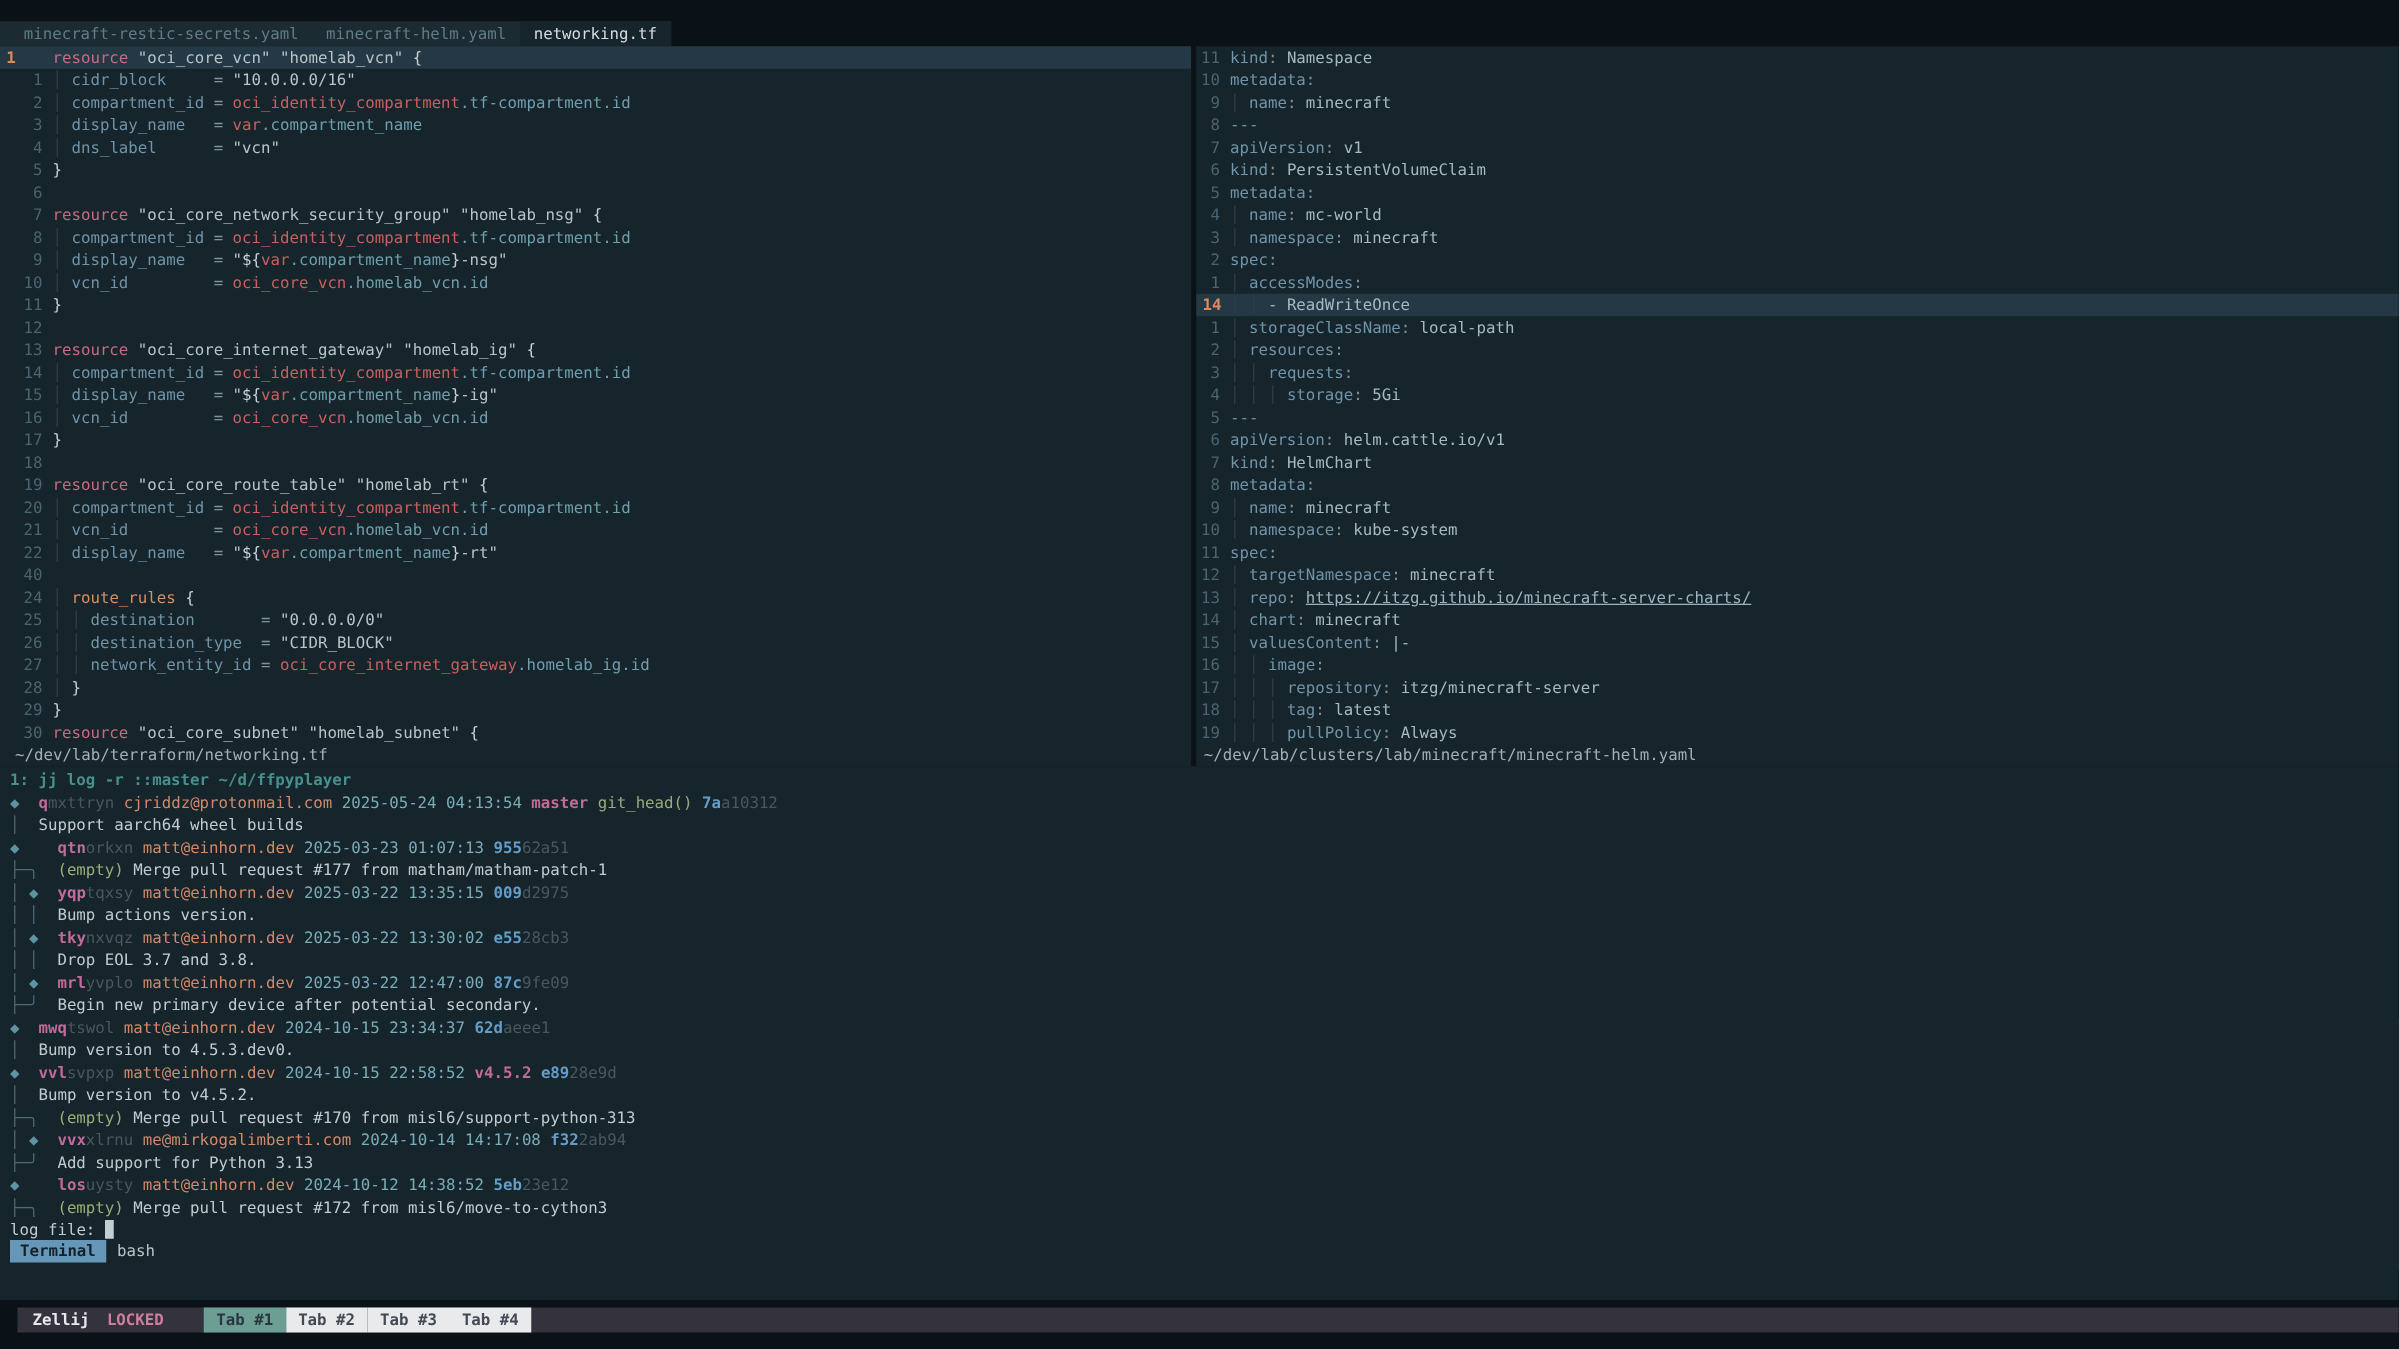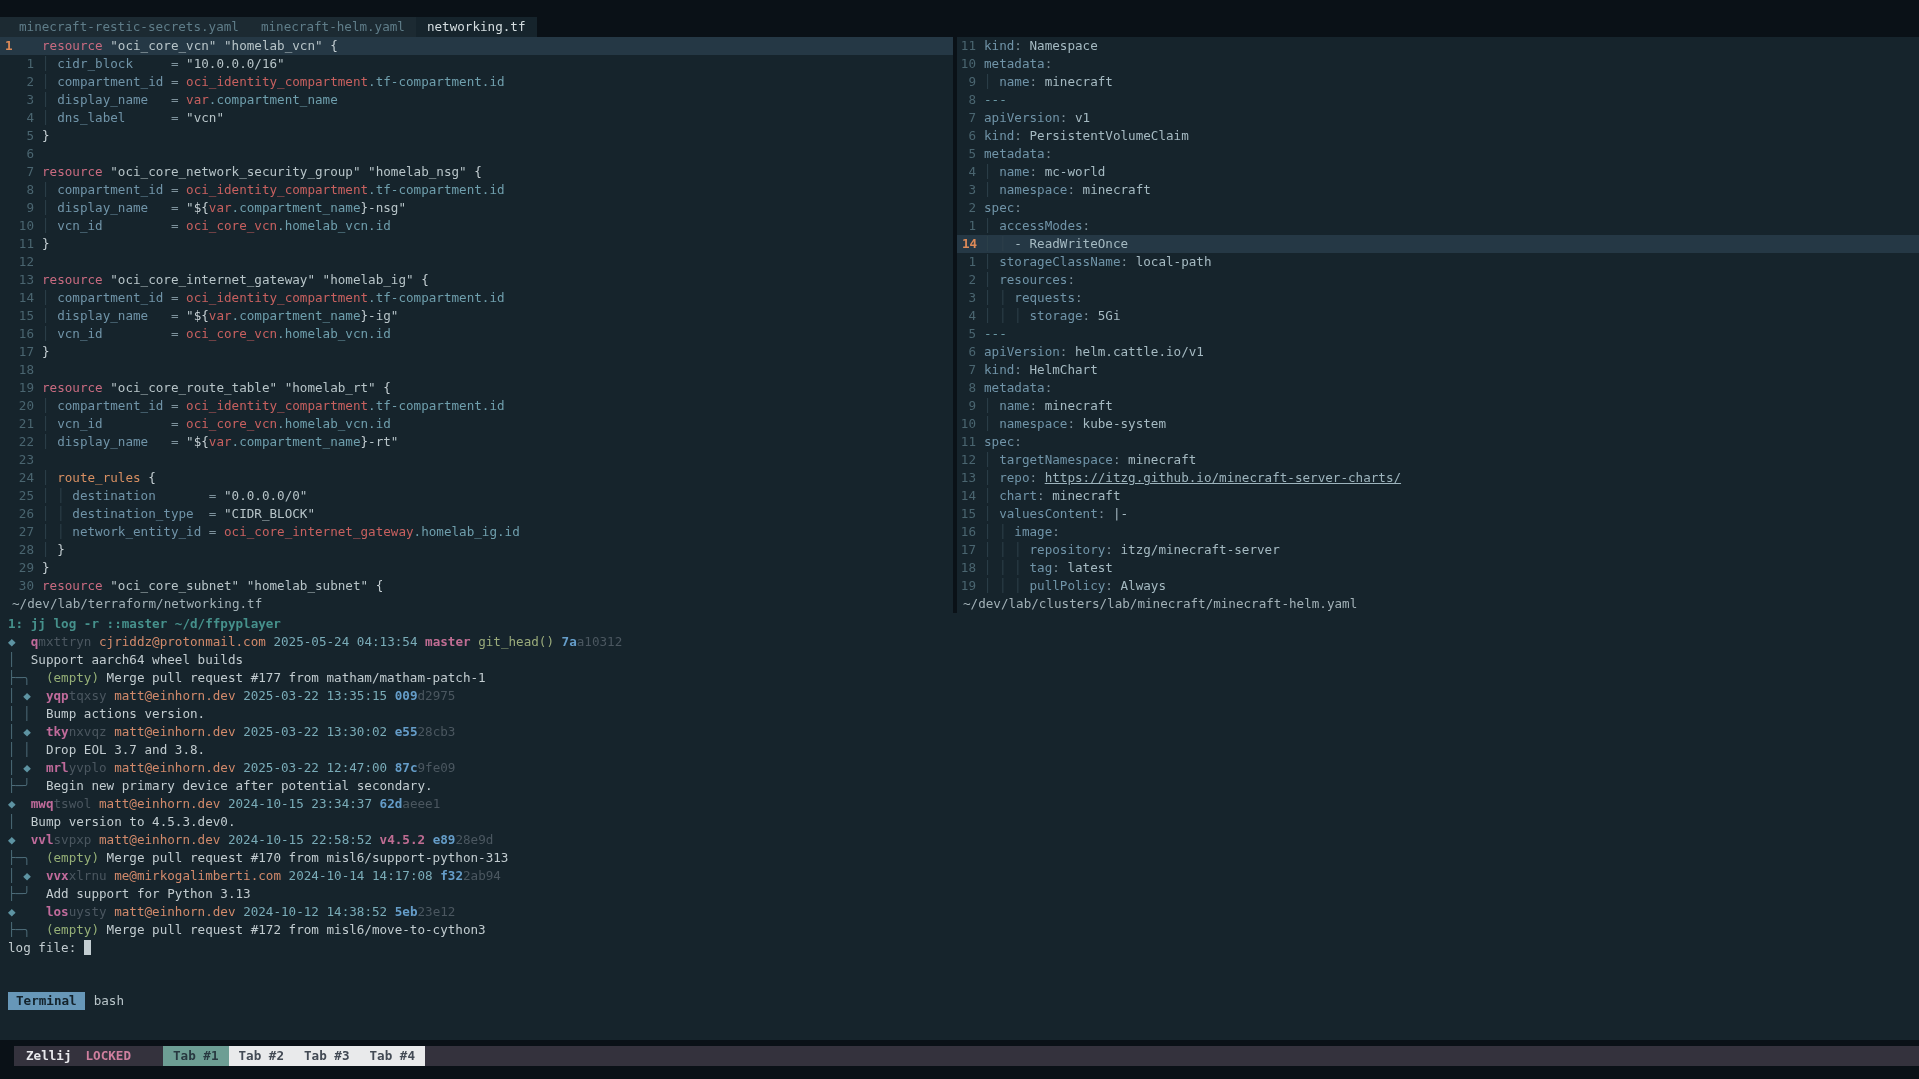--- a/index.html
+++ b/index.html
@@ -101,21 +101,21 @@
       <div class="row"><span class="ln">13</span><span class="code"><span class="tk-kw">resource</span><span class="tk-t"> </span><span class="tk-str">"oci_core_internet_gateway"</span><span class="tk-t"> </span><span class="tk-str">"homelab_ig"</span><span class="tk-pun"> {</span></span></div>
       <div class="row"><span class="ln">14</span><span class="code"><span class="tk-g">│ </span><span class="tk-prop">compartment_id</span><span class="tk-t"> </span><span class="tk-op">= </span><span class="tk-ref">oci_identity_compartment</span><span class="tk-mem">.tf-compartment.id</span></span></div>
       <div class="row"><span class="ln">15</span><span class="code"><span class="tk-g">│ </span><span class="tk-prop">display_name</span><span class="tk-t">   </span><span class="tk-op">= </span><span class="tk-str">"</span><span class="tk-pun">${</span><span class="tk-ref">var</span><span class="tk-mem">.compartment_name</span><span class="tk-pun">}</span><span class="tk-str">-ig"</span></span></div>
       <div class="row"><span class="ln">16</span><span class="code"><span class="tk-g">│ </span><span class="tk-prop">vcn_id</span><span class="tk-t">         </span><span class="tk-op">= </span><span class="tk-ref">oci_core_vcn</span><span class="tk-mem">.homelab_vcn.id</span></span></div>
       <div class="row"><span class="ln">17</span><span class="code"><span class="tk-pun">}</span></span></div>
       <div class="row"><span class="ln">18</span><span class="code"></span></div>
       <div class="row"><span class="ln">19</span><span class="code"><span class="tk-kw">resource</span><span class="tk-t"> </span><span class="tk-str">"oci_core_route_table"</span><span class="tk-t"> </span><span class="tk-str">"homelab_rt"</span><span class="tk-pun"> {</span></span></div>
       <div class="row"><span class="ln">20</span><span class="code"><span class="tk-g">│ </span><span class="tk-prop">compartment_id</span><span class="tk-t"> </span><span class="tk-op">= </span><span class="tk-ref">oci_identity_compartment</span><span class="tk-mem">.tf-compartment.id</span></span></div>
       <div class="row"><span class="ln">21</span><span class="code"><span class="tk-g">│ </span><span class="tk-prop">vcn_id</span><span class="tk-t">         </span><span class="tk-op">= </span><span class="tk-ref">oci_core_vcn</span><span class="tk-mem">.homelab_vcn.id</span></span></div>
       <div class="row"><span class="ln">22</span><span class="code"><span class="tk-g">│ </span><span class="tk-prop">display_name</span><span class="tk-t">   </span><span class="tk-op">= </span><span class="tk-str">"</span><span class="tk-pun">${</span><span class="tk-ref">var</span><span class="tk-mem">.compartment_name</span><span class="tk-pun">}</span><span class="tk-str">-rt"</span></span></div>
-      <div class="row"><span class="ln">23</span><span class="code"></span></div>
+      <div class="row"><span class="ln">40</span><span class="code"></span></div>
       <div class="row"><span class="ln">24</span><span class="code"><span class="tk-g">│ </span><span class="tk-blk">route_rules</span><span class="tk-pun"> {</span></span></div>
       <div class="row"><span class="ln">25</span><span class="code"><span class="tk-g">│ </span><span class="tk-g">│ </span><span class="tk-prop">destination</span><span class="tk-t">       </span><span class="tk-op">= </span><span class="tk-str">"0.0.0.0/0"</span></span></div>
       <div class="row"><span class="ln">26</span><span class="code"><span class="tk-g">│ </span><span class="tk-g">│ </span><span class="tk-prop">destination_type</span><span class="tk-t">  </span><span class="tk-op">= </span><span class="tk-str">"CIDR_BLOCK"</span></span></div>
       <div class="row"><span class="ln">27</span><span class="code"><span class="tk-g">│ </span><span class="tk-g">│ </span><span class="tk-prop">network_entity_id</span><span class="tk-t"> </span><span class="tk-op">= </span><span class="tk-ref">oci_core_internet_gateway</span><span class="tk-mem">.homelab_ig.id</span></span></div>
       <div class="row"><span class="ln">28</span><span class="code"><span class="tk-g">│ </span><span class="tk-pun">}</span></span></div>
       <div class="row"><span class="ln">29</span><span class="code"><span class="tk-pun">}</span></span></div>
       <div class="row"><span class="ln">30</span><span class="code"><span class="tk-kw">resource</span><span class="tk-t"> </span><span class="tk-str">"oci_core_subnet"</span><span class="tk-t"> </span><span class="tk-str">"homelab_subnet"</span><span class="tk-pun"> {</span></span></div>
     </div>
   <div class="status">~/dev/lab/terraform/networking.tf</div>
 </div>
@@ -155,30 +155,32 @@
       <div class="row"><span class="ln">19</span><span class="code"><span class="tk-g">│ </span><span class="tk-g">│ </span><span class="tk-g">│ </span><span class="tk-prop">pullPolicy</span><span class="tk-op">: </span><span class="tk-val">Always</span></span></div>
     </div>
   <div class="status">~/dev/lab/clusters/lab/minecraft/minecraft-helm.yaml</div>
 </div>
 
 <div class="abs" id="terminal">
   <div id="term-lines">
       <div class="trow"><span class="tk-ttl">1: jj log -r ::master ~/d/ffpyplayer</span></div>
       <div class="trow"><span class="tk-node">◆</span><span class="tk-t">  </span><span class="tk-cid">q</span><span class="tk-dim">mxttryn</span><span class="tk-t"> </span><span class="tk-em">cjriddz@protonmail.com</span><span class="tk-t"> </span><span class="tk-dt">2025-05-24 04:13:54</span><span class="tk-t"> </span><span class="tk-br">master</span><span class="tk-t"> </span><span class="tk-gh">git_head()</span><span class="tk-t"> </span><span class="tk-co">7a</span><span class="tk-dim">a10312</span></div>
       <div class="trow"><span class="tk-gph">│</span><span class="tk-t">  </span><span class="tk-d">Support aarch64 wheel builds</span></div>
+      <div class="trow"><span class="tk-node">◆</span><span class="tk-t">    </span><span class="tk-cid">qtn</span><span class="tk-dim">orkxn</span><span class="tk-t"> </span><span class="tk-em">matt@einhorn.dev</span><span class="tk-t"> </span><span class="tk-dt">2025-03-23 01:07:13</span><span class="tk-t"> </span><span class="tk-co">955</span><span class="tk-dim">62a51</span></div>
       <div class="trow"><span class="tk-gph">├─╮</span><span class="tk-t">  </span><span class="tk-emp">(empty)</span><span class="tk-d"> Merge pull request #177 from matham/matham-patch-1</span></div>
       <div class="trow"><span class="tk-gph">│ </span><span class="tk-node">◆</span><span class="tk-t">  </span><span class="tk-cid">yqp</span><span class="tk-dim">tqxsy</span><span class="tk-t"> </span><span class="tk-em">matt@einhorn.dev</span><span class="tk-t"> </span><span class="tk-dt">2025-03-22 13:35:15</span><span class="tk-t"> </span><span class="tk-co">009</span><span class="tk-dim">d2975</span></div>
       <div class="trow"><span class="tk-gph">│ │</span><span class="tk-t">  </span><span class="tk-d">Bump actions version.</span></div>
       <div class="trow"><span class="tk-gph">│ </span><span class="tk-node">◆</span><span class="tk-t">  </span><span class="tk-cid">tky</span><span class="tk-dim">nxvqz</span><span class="tk-t"> </span><span class="tk-em">matt@einhorn.dev</span><span class="tk-t"> </span><span class="tk-dt">2025-03-22 13:30:02</span><span class="tk-t"> </span><span class="tk-co">e55</span><span class="tk-dim">28cb3</span></div>
       <div class="trow"><span class="tk-gph">│ │</span><span class="tk-t">  </span><span class="tk-d">Drop EOL 3.7 and 3.8.</span></div>
       <div class="trow"><span class="tk-gph">│ </span><span class="tk-node">◆</span><span class="tk-t">  </span><span class="tk-cid">mrl</span><span class="tk-dim">yvplo</span><span class="tk-t"> </span><span class="tk-em">matt@einhorn.dev</span><span class="tk-t"> </span><span class="tk-dt">2025-03-22 12:47:00</span><span class="tk-t"> </span><span class="tk-co">87c</span><span class="tk-dim">9fe09</span></div>
       <div class="trow"><span class="tk-gph">├─╯</span><span class="tk-t">  </span><span class="tk-d">Begin new primary device after potential secondary.</span></div>
       <div class="trow"><span class="tk-node">◆</span><span class="tk-t">  </span><span class="tk-cid">mwq</span><span class="tk-dim">tswol</span><span class="tk-t"> </span><span class="tk-em">matt@einhorn.dev</span><span class="tk-t"> </span><span class="tk-dt">2024-10-15 23:34:37</span><span class="tk-t"> </span><span class="tk-co">62d</span><span class="tk-dim">aeee1</span></div>
       <div class="trow"><span class="tk-gph">│</span><span class="tk-t">  </span><span class="tk-d">Bump version to 4.5.3.dev0.</span></div>
       <div class="trow"><span class="tk-node">◆</span><span class="tk-t">  </span><span class="tk-cid">vvl</span><span class="tk-dim">svpxp</span><span class="tk-t"> </span><span class="tk-em">matt@einhorn.dev</span><span class="tk-t"> </span><span class="tk-dt">2024-10-15 22:58:52</span><span class="tk-t"> </span><span class="tk-br">v4.5.2</span><span class="tk-t"> </span><span class="tk-co">e89</span><span class="tk-dim">28e9d</span></div>
+      <div class="trow"><span class="tk-gph">│</span><span class="tk-t">  </span><span class="tk-d">Bump version to v4.5.2.</span></div>
       <div class="trow"><span class="tk-gph">├─╮</span><span class="tk-t">  </span><span class="tk-emp">(empty)</span><span class="tk-d"> Merge pull request #170 from misl6/support-python-313</span></div>
       <div class="trow"><span class="tk-gph">│ </span><span class="tk-node">◆</span><span class="tk-t">  </span><span class="tk-cid">vvx</span><span class="tk-dim">xlrnu</span><span class="tk-t"> </span><span class="tk-em">me@mirkogalimberti.com</span><span class="tk-t"> </span><span class="tk-dt">2024-10-14 14:17:08</span><span class="tk-t"> </span><span class="tk-co">f32</span><span class="tk-dim">2ab94</span></div>
       <div class="trow"><span class="tk-gph">├─╯</span><span class="tk-t">  </span><span class="tk-d">Add support for Python 3.13</span></div>
       <div class="trow"><span class="tk-node">◆</span><span class="tk-t">    </span><span class="tk-cid">los</span><span class="tk-dim">uysty</span><span class="tk-t"> </span><span class="tk-em">matt@einhorn.dev</span><span class="tk-t"> </span><span class="tk-dt">2024-10-12 14:38:52</span><span class="tk-t"> </span><span class="tk-co">5eb</span><span class="tk-dim">23e12</span></div>
       <div class="trow"><span class="tk-gph">├─╮</span><span class="tk-t">  </span><span class="tk-emp">(empty)</span><span class="tk-d"> Merge pull request #172 from misl6/move-to-cython3</span></div>
       <div class="trow"><span class="tk-d">l</span><span class="tk-du">og</span><span class="tk-d"> f</span><span class="tk-du">ile</span><span class="tk-d">: </span><span class="tk-cur"> </span></div>
     </div>
 </div>
 
 <div id="term-footer">

